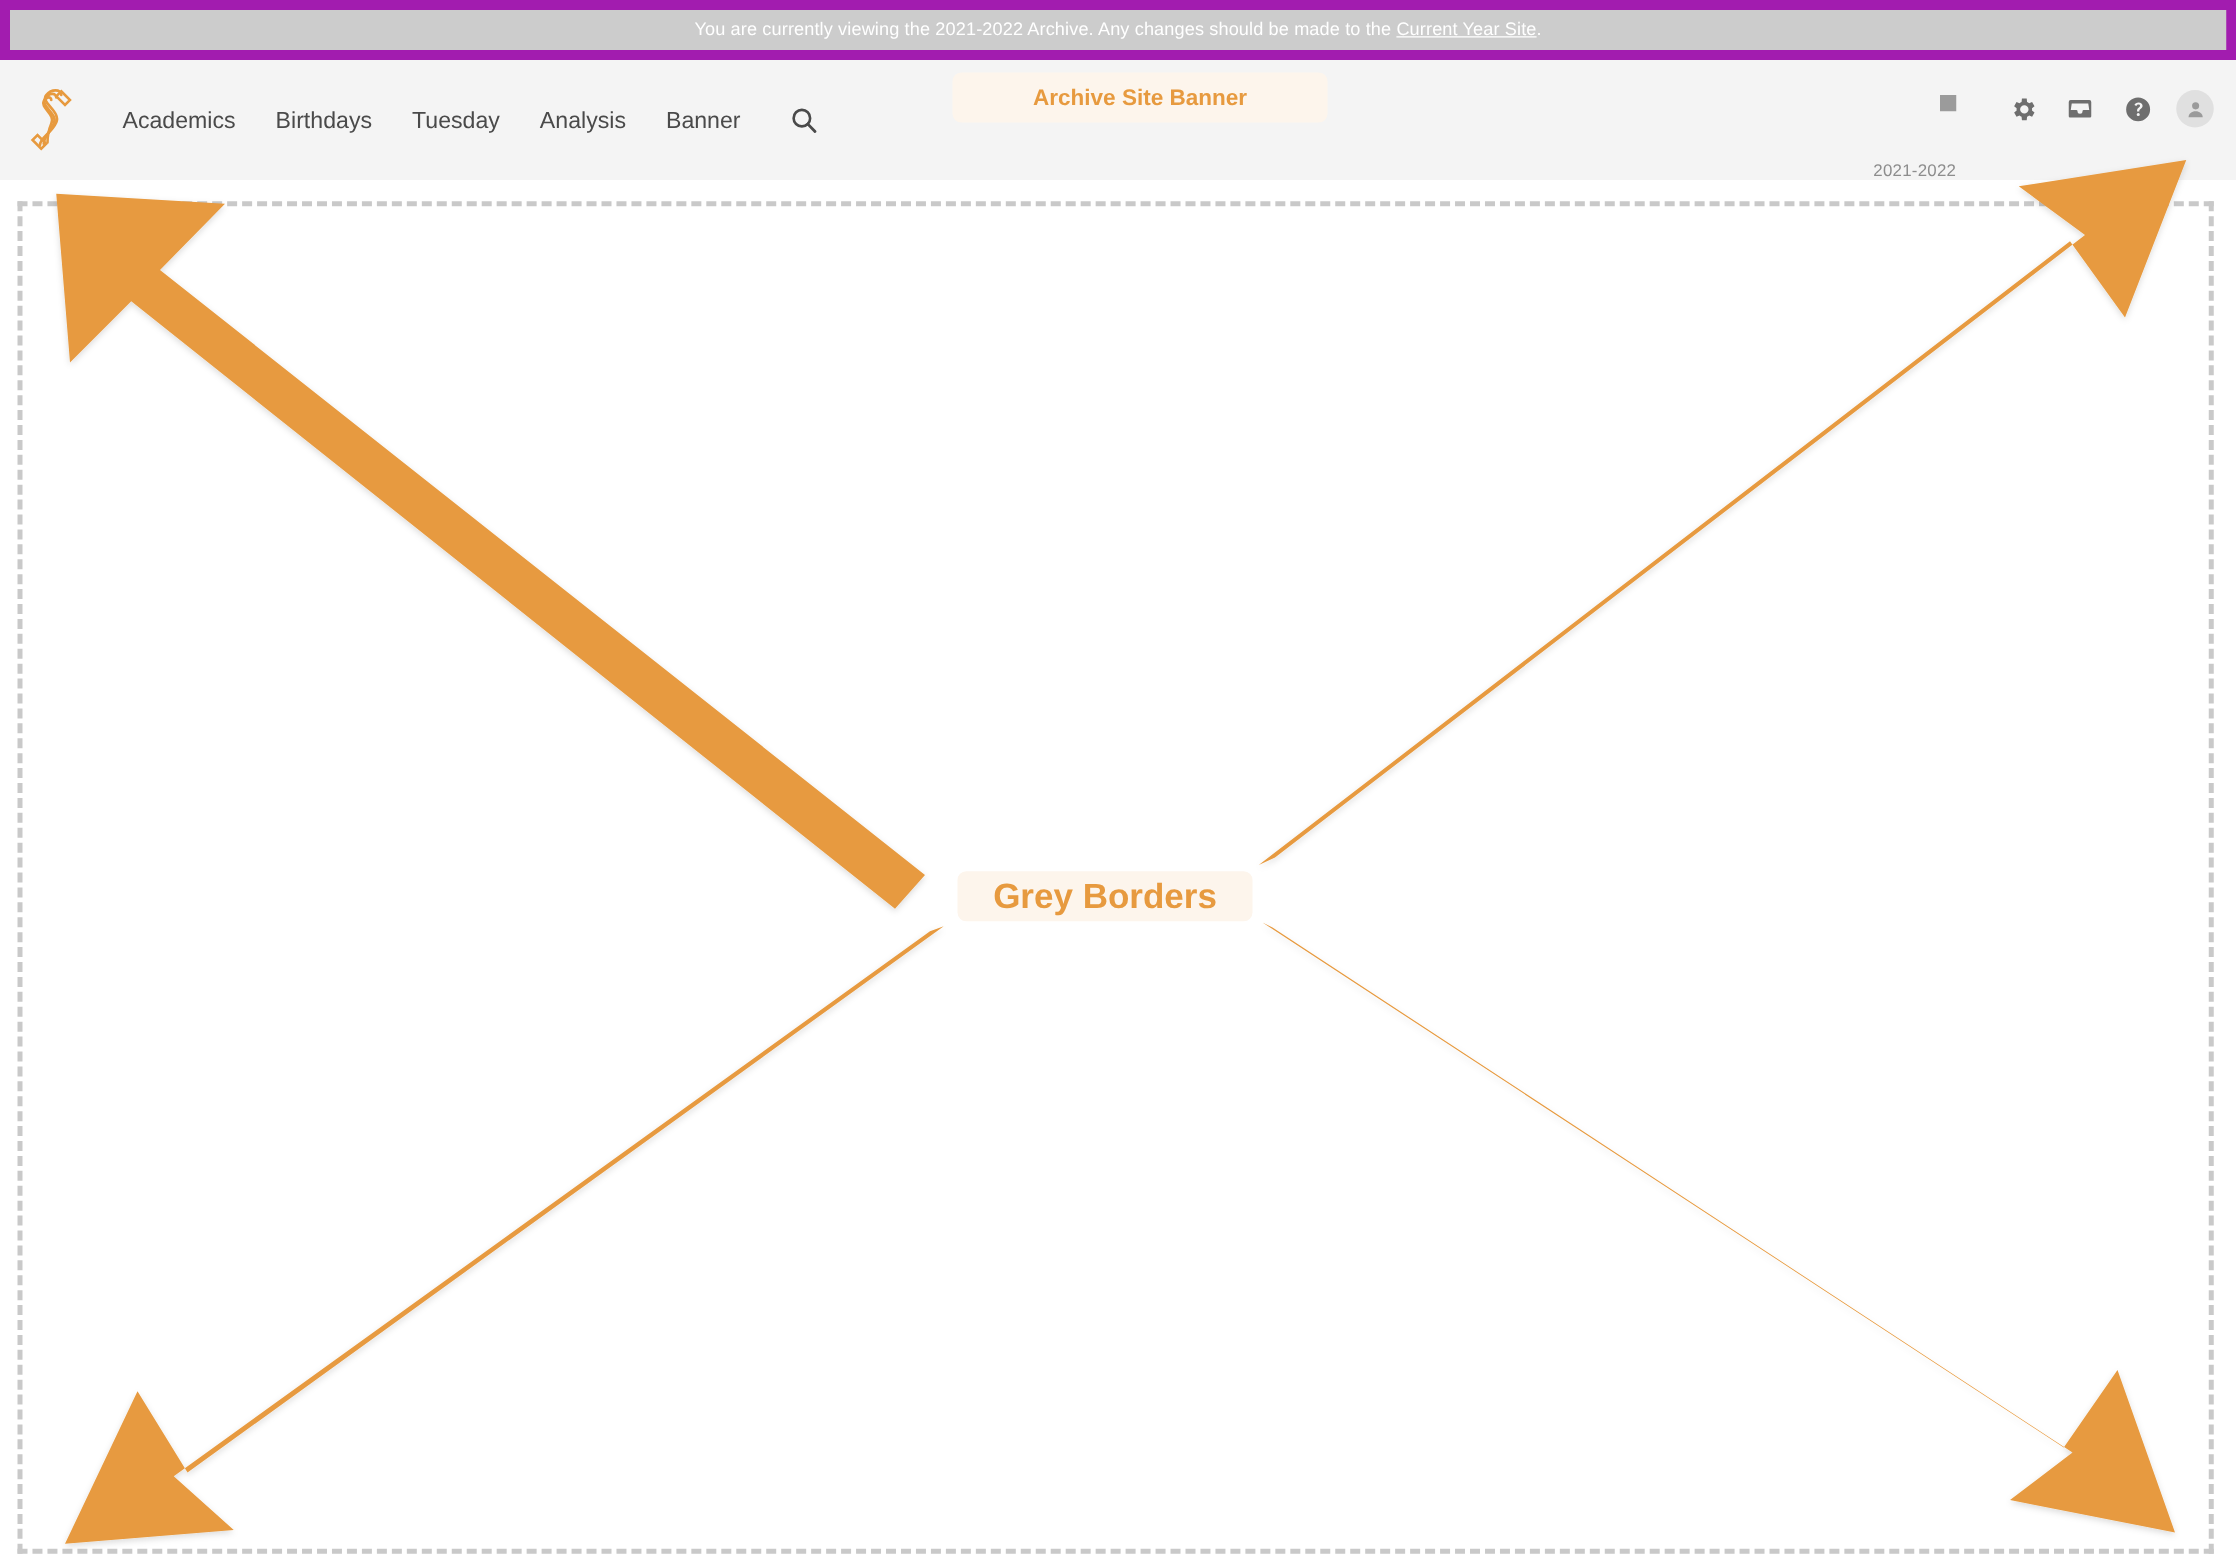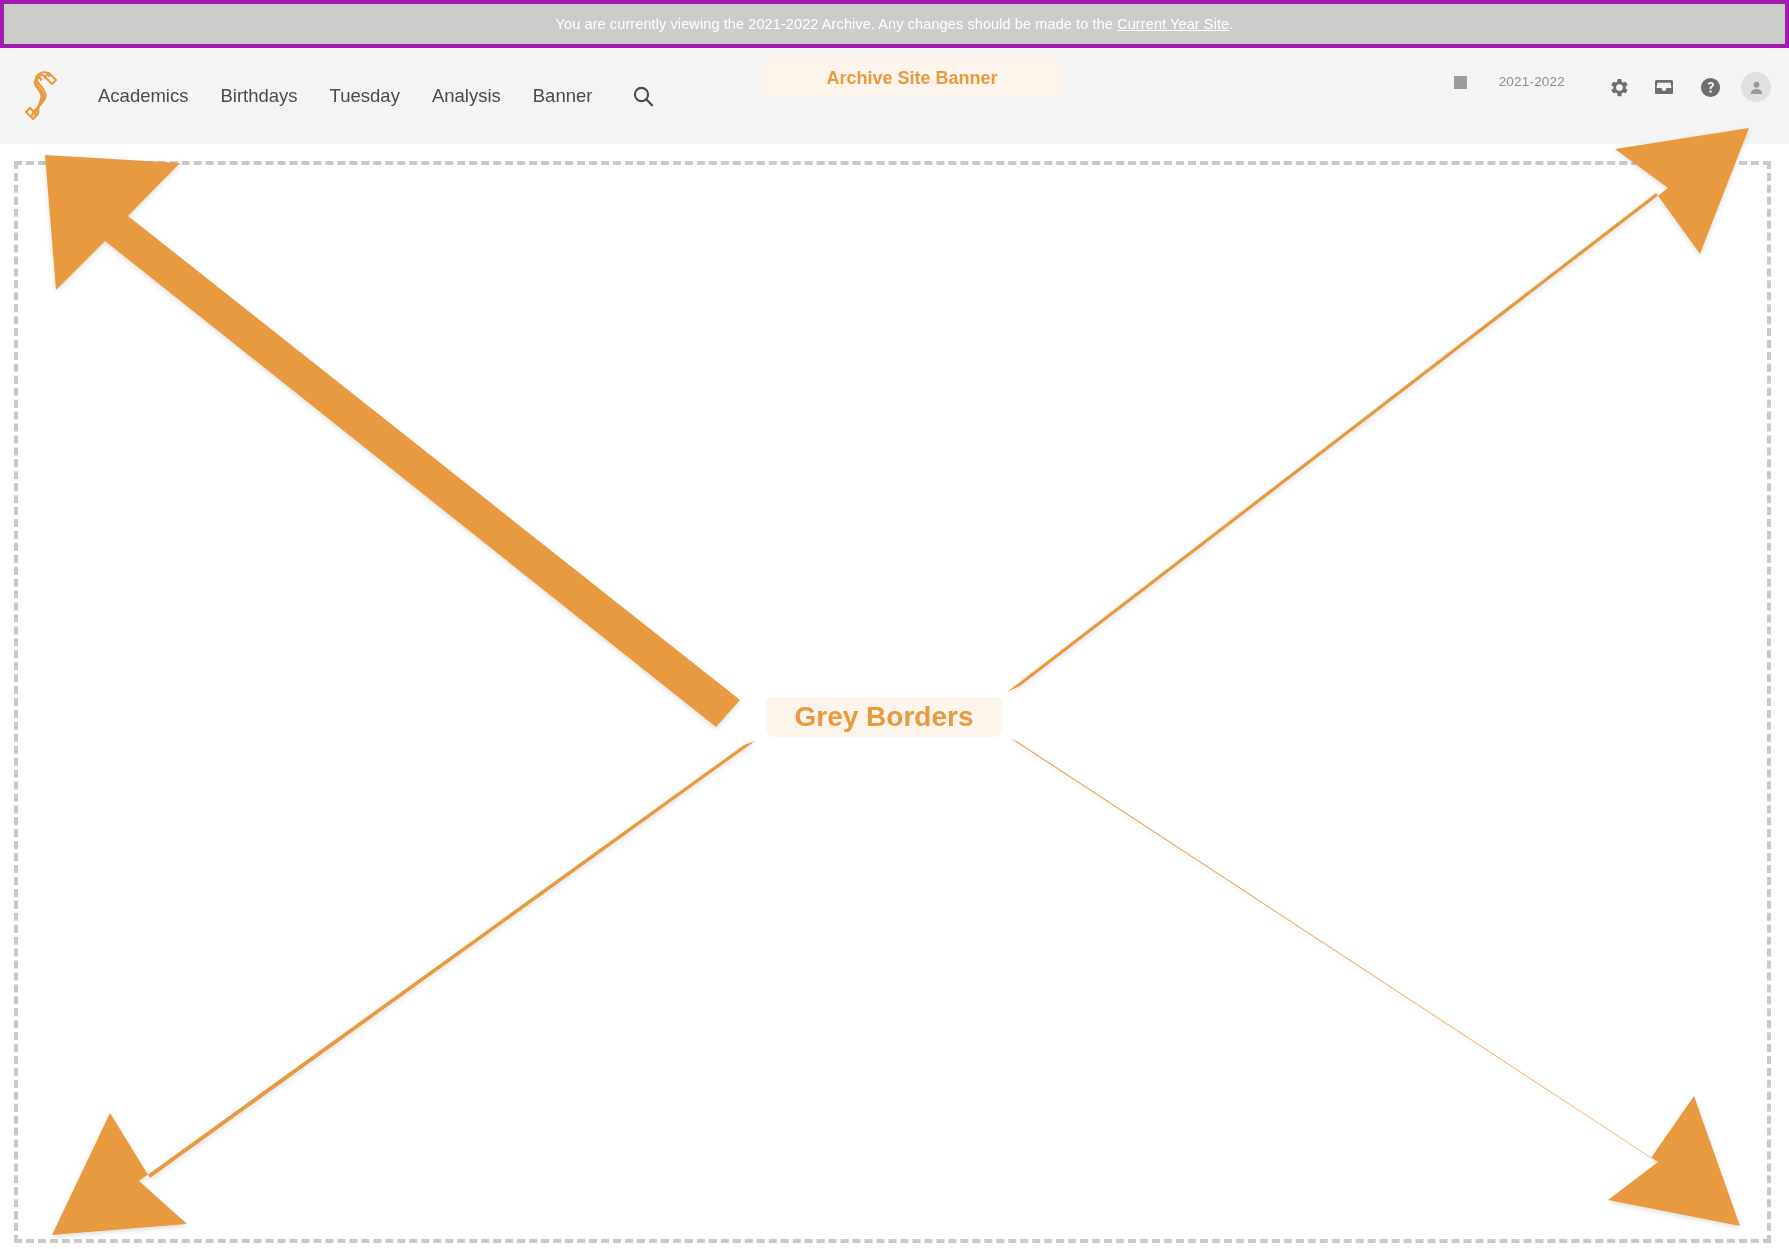--- a/index.html
+++ b/index.html
@@ -19,21 +19,21 @@
     background: #ffffff;
   }
 
   
   .archive-banner {
     position: absolute;
     left: 0; top: 0;
     width: 1789px;
     height: 48px;
     background: #cccccc;
-    border: 4px solid #a21caf;
+    border: 8px solid #a21caf;
     display: flex;
     align-items: center;
     justify-content: center;
   }
   .archive-banner-text {
     font-size: 14.5px;
     color: #ffffff;
     letter-spacing: 0.1px;
   }
   .archive-banner-text a {
@@ -81,22 +81,22 @@
   .nav-right {
     position: absolute;
     right: 18px;
     top: 18px;
     display: flex;
     align-items: flex-start;
     gap: 16px;
   }
   .year-chip {
     display: flex;
-    flex-direction: row;
-    align-items: center;
+    flex-direction: column;
+    align-items: flex-end;
     margin-right: 22px;
     cursor: pointer;
     gap: 32px;
   }
   .year-chip .sq {
     width: 13px; height: 13px;
     background: #9b9b9b;
     margin-top: 10px;
     margin-bottom: 8px;
   }

